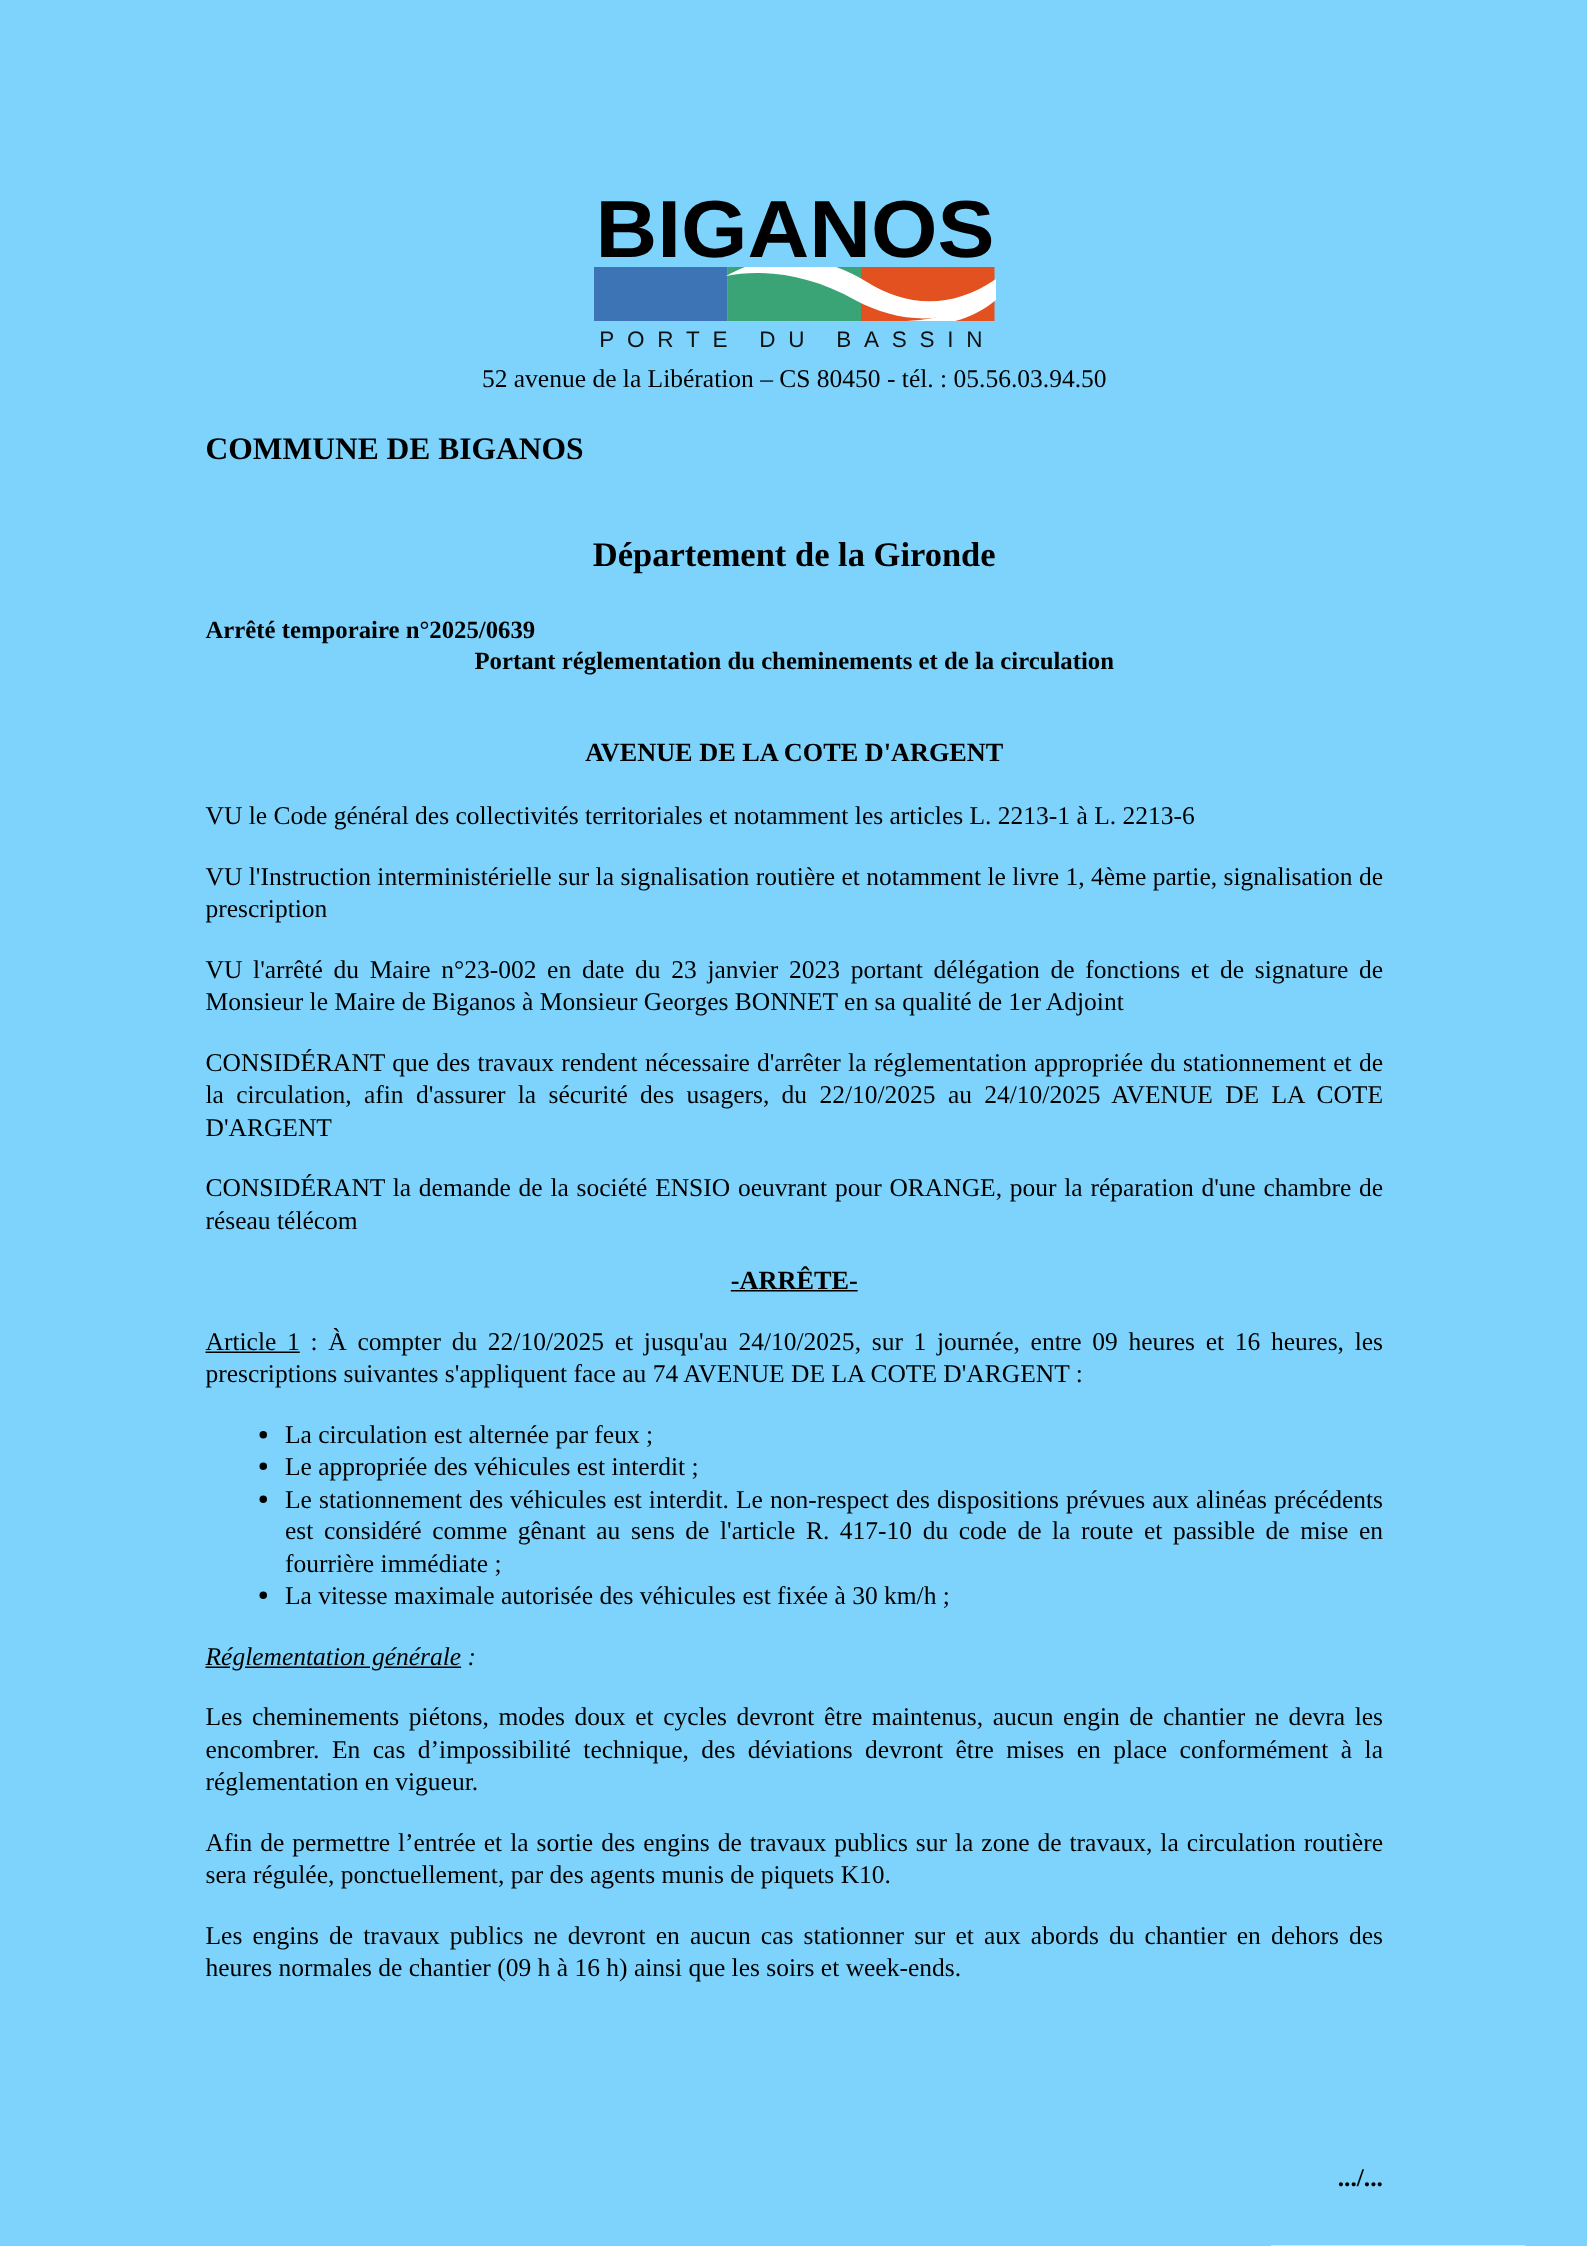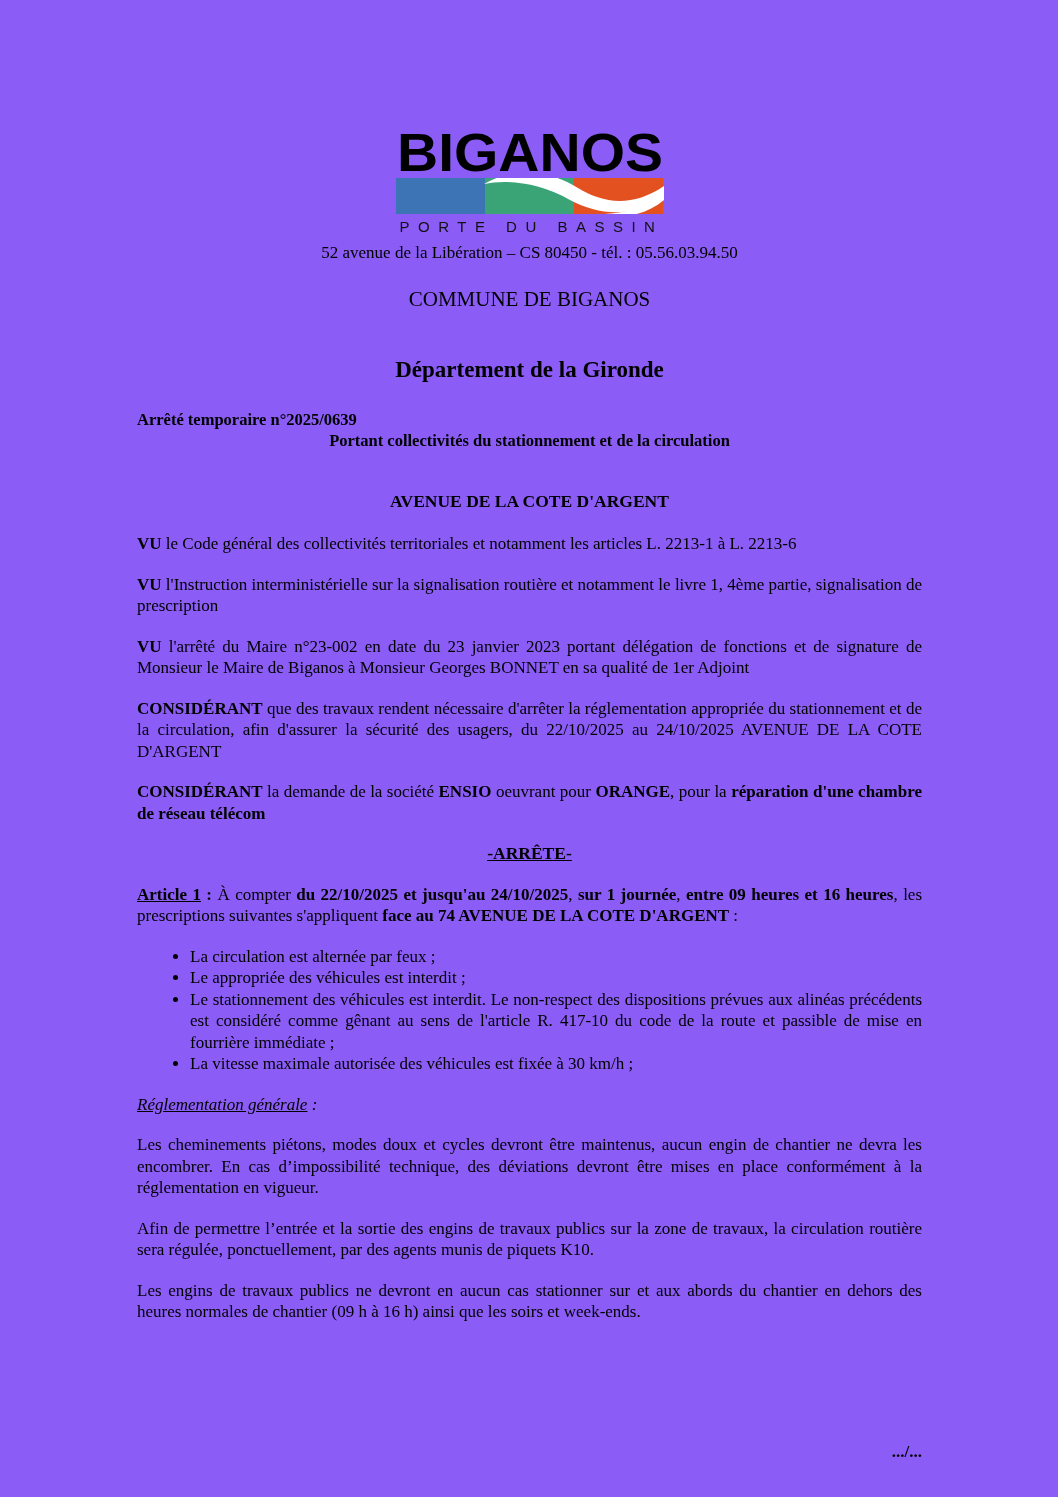--- a/index.html
+++ b/index.html
@@ -1,19 +1,19 @@
 <!DOCTYPE html>
 <html><head>
 <meta charset="utf-8">
 <style>
   html,body{margin:0;padding:0;background:#ffffff;}
   .page{
     position:relative;
     width:1058px;height:1497px;
-    background:#8b5cf6;
+    background:#7dd3fc;
     box-sizing:border-box;
     padding:127px 136px 0 137px;
     font-family:"Liberation Serif", serif;
     color:#000;
     overflow:hidden;
   }
   
   .logo{width:268px;margin:0 auto;text-align:center;}
   .wordmark-svg{display:block;margin:0 auto;}
   .band{
@@ -26,29 +26,29 @@
   .seg-orange{background:#e2511f;}
   .wave{position:absolute;left:0;top:0;width:268px;height:36px;}
   .tagline{
     margin-top:4px;
     font-family:"Liberation Sans", sans-serif;
     font-size:15px;letter-spacing:8.5px;white-space:nowrap;
     padding-left:4px;color:#111;
   }
   
   .address{margin-top:8px;text-align:center;font-size:17px;}
-  .commune{margin:24px 0 0 0;text-align:center;font-size:21px;font-weight:normal;}
+  .commune{margin:24px 0 0 0;font-size:21px;font-weight:bold;}
   .departement{margin:45px 0 0 0;text-align:center;font-size:23px;font-weight:bold;font-family:Liberation Serif, serif;}
   .arrete-no{margin-top:26px;font-size:16.5px;font-weight:bold;line-height:21px;}
   .arrete-subject{text-align:center;font-size:16.5px;font-weight:bold;line-height:21px;}
   .street{margin-top:40px;text-align:center;font-size:17.5px;font-weight:bold;}
   
   .doc-body{margin-top:21px;font-size:17px;line-height:21.5px;}
   .doc-body p{margin:19px 0;text-align:justify;}
-  .b{font-weight:bold;}
+  .b{font-weight:normal;}
   .i{font-style:italic;}
   .u{text-decoration:underline;}
   .arrete-heading{
     text-align:center !important;font-weight:bold;text-decoration:underline;
     font-size:17.5px;
   }
   ul.prescriptions{
     margin:19px 0;padding-left:53px;
   }
   ul.prescriptions li{
@@ -79,21 +79,21 @@
           <path d="M 200,36 C 228,37 252,28 268,14 L 268,22 C 250,37 226,42 200,36 Z" fill="#ffffff"></path>
         </svg>
       </div>
       <div class="tagline">PORTE DU BASSIN</div>
     </div>
 
     <div class="address">52 avenue de la Libération – CS 80450 - tél. : 05.56.03.94.50</div>
     <h1 class="commune">COMMUNE DE BIGANOS</h1>
     <h2 class="departement">Département de la Gironde</h2>
     <div class="arrete-no">Arrêté temporaire n°2025/0639</div>
-    <div class="arrete-subject">Portant collectivités du stationnement et de la circulation</div>
+    <div class="arrete-subject">Portant réglementation du cheminements et de la circulation</div>
     <div class="street">AVENUE DE LA COTE D'ARGENT</div>
   </header>
 
   <main class="doc-body">
 
     <p><span class="b">VU</span><span> le Code général des collectivités territoriales et notamment les articles L. 2213-1 à L. 2213-6</span></p>
     <p><span class="b">VU</span><span> l'Instruction interministérielle sur la signalisation routière et notamment le livre 1, 4ème partie, signalisation de prescription</span></p>
     <p><span class="b">VU</span><span> l'arrêté du Maire n°23-002 en date du 23 janvier 2023 portant délégation de fonctions et de signature de Monsieur le Maire de Biganos à Monsieur Georges BONNET en sa qualité de 1er Adjoint</span></p>
 
     <p><span class="b">CONSIDÉRANT</span><span> que des travaux rendent nécessaire d'arrêter la réglementation appropriée du stationnement et de la circulation, afin d'assurer la sécurité des usagers, du 22/10/2025 au 24/10/2025 AVENUE DE LA COTE D'ARGENT</span></p>

